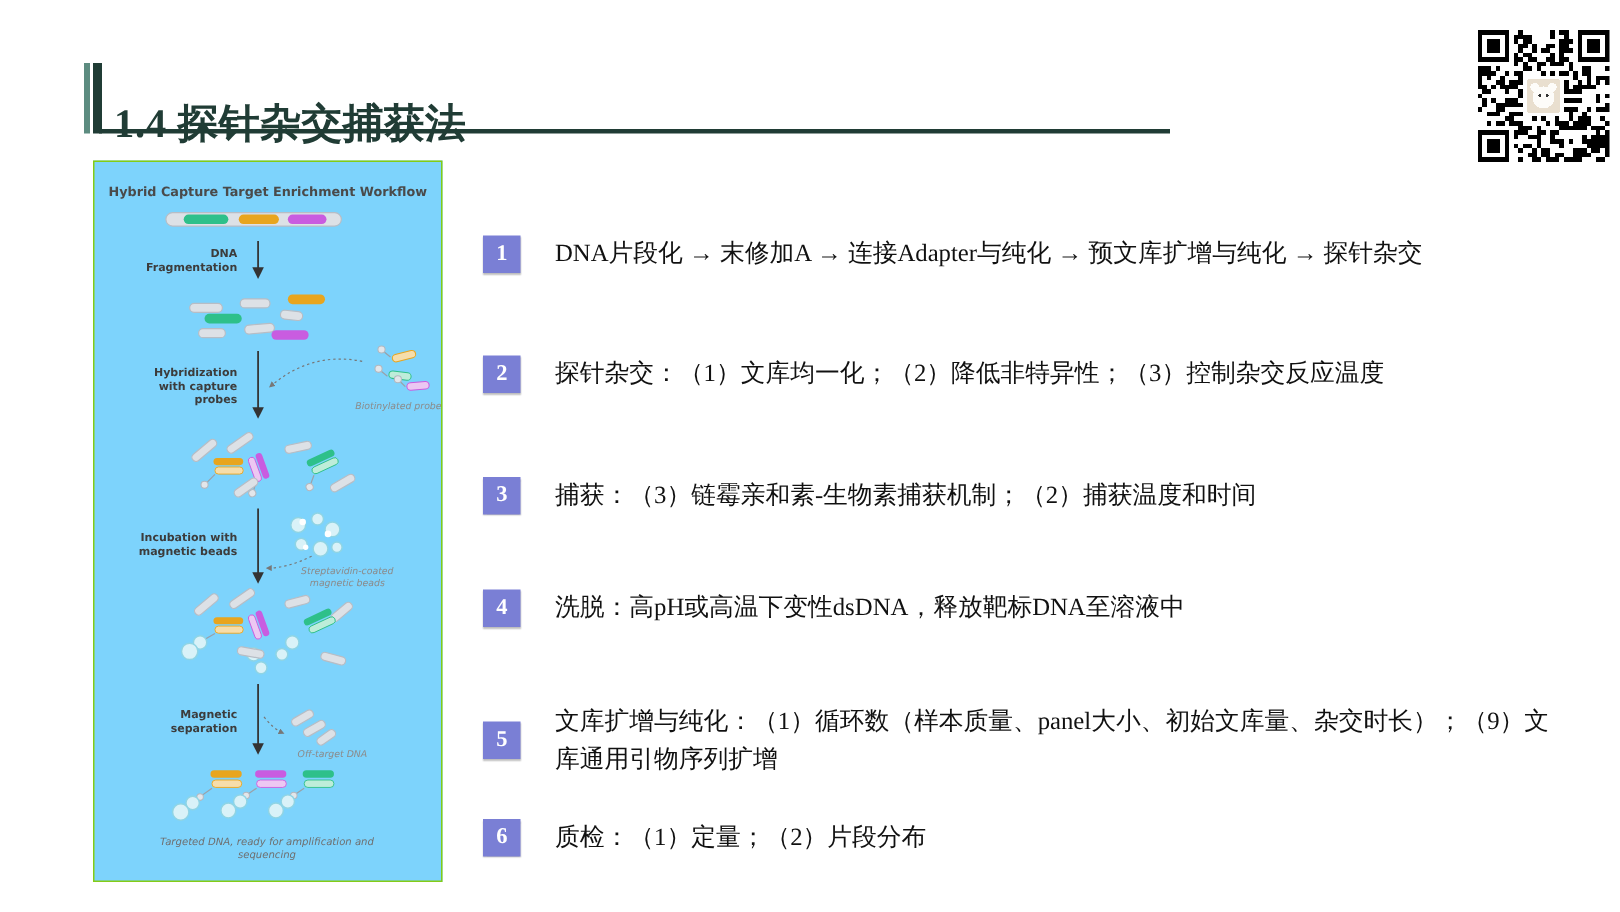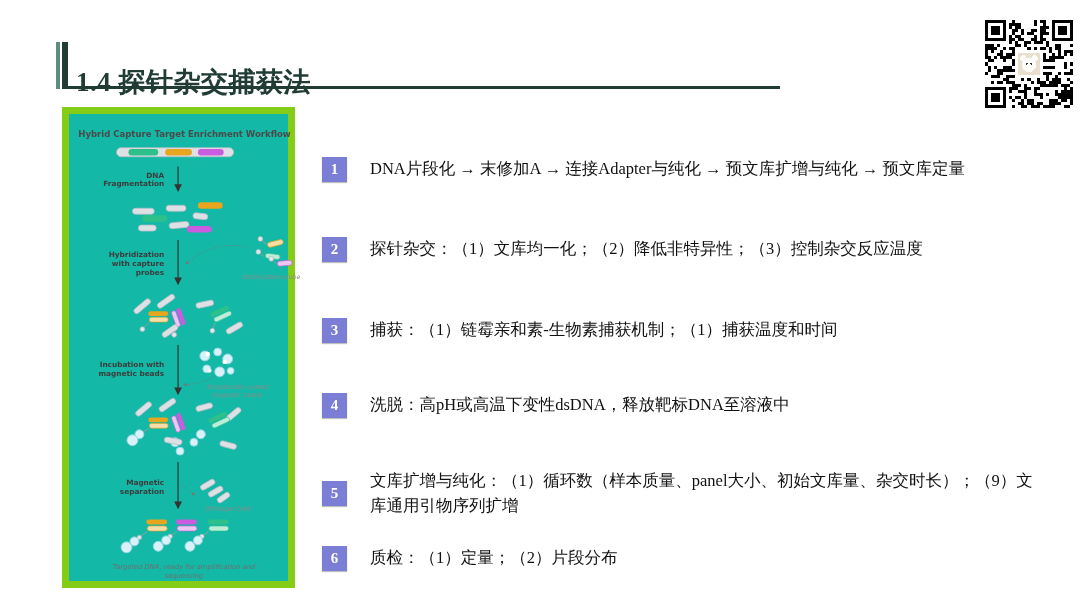--- a/index.html
+++ b/index.html
@@ -13,21 +13,21 @@
               font-family:"Liberation Serif","DejaVu Sans",serif;
               font-weight:bold;font-size:27px;color:var(--title);letter-spacing:.5px;}
   .title-underline{position:absolute;left:66px;top:74px;width:714px;height:3px;background:var(--title);}
 
   
   .qr{position:absolute;left:985px;top:8px;width:88px;height:88px;}
   .qr svg{width:100%;height:100%;}
 
   
   .diagram{position:absolute;left:62px;top:95px;width:233px;height:481px;
-           border:7px solid #84cc16;background:#14b8a6;box-sizing:border-box;}
+           border:1px solid #84cc16;background:#7dd3fc;box-sizing:border-box;}
   .dTitle{font:600 8.6px "DejaVu Sans",sans-serif;fill:#4a4a4a;}
   .dLabel{font:700 7.4px "DejaVu Sans",sans-serif;fill:#3c3c3c;}
   .dSide{font:italic 6.3px "DejaVu Sans",sans-serif;fill:#8b8b8b;}
   .dCap{font:italic 6.8px "DejaVu Sans",sans-serif;fill:#6f6f6f;}
   .gFrag{fill:var(--frag_gray);stroke:var(--frag_stroke);stroke-width:.8;}
   .arrow{stroke:#333;stroke-width:1.2;}
   .dash{stroke:#777;stroke-width:.8;fill:none;stroke-dasharray:1.6 2;}
   .bead{fill:var(--bead_fill);stroke:var(--bead_stroke);stroke-width:1;}
   .tail{stroke:#9aa0a8;stroke-width:.8;}
   .tailc{fill:#e3e6ea;stroke:#b3b8bf;stroke-width:.7;}
@@ -518,29 +518,29 @@
       </g>
       <g>
         <text class="dCap" x="116" y="458" text-anchor="middle">Targeted DNA, ready for amplification and</text>
         <text class="dCap" x="116" y="467" text-anchor="middle">sequencing</text>
       </g>
     </svg>
   </div>
 
   <div class="step" style="top:145px">
     <div class="badge">1</div>
-    <div class="step-text">DNA片段化 → 末修加A → 连接Adapter与纯化 → 预文库扩增与纯化 → 预文库定量</div>
+    <div class="step-text">DNA片段化 → 末修加A → 连接Adapter与纯化 → 预文库扩增与纯化 → 探针杂交</div>
   </div>
   <div class="step" style="top:225px">
     <div class="badge">2</div>
     <div class="step-text">探针杂交：（1）文库均一化；（2）降低非特异性；（3）控制杂交反应温度</div>
   </div>
   <div class="step" style="top:306px">
     <div class="badge">3</div>
-    <div class="step-text">捕获：（1）链霉亲和素-生物素捕获机制；（1）捕获温度和时间</div>
+    <div class="step-text">捕获：（3）链霉亲和素-生物素捕获机制；（2）捕获温度和时间</div>
   </div>
   <div class="step" style="top:381px">
     <div class="badge">4</div>
     <div class="step-text">洗脱：高pH或高温下变性dsDNA，释放靶标DNA至溶液中</div>
   </div>
   <div class="step" style="top:457px">
     <div class="badge">5</div>
     <div class="step-text">文库扩增与纯化：（1）循环数（样本质量、panel大小、初始文库量、杂交时长）；（9）文库通用引物序列扩增</div>
   </div>
   <div class="step" style="top:534px">

